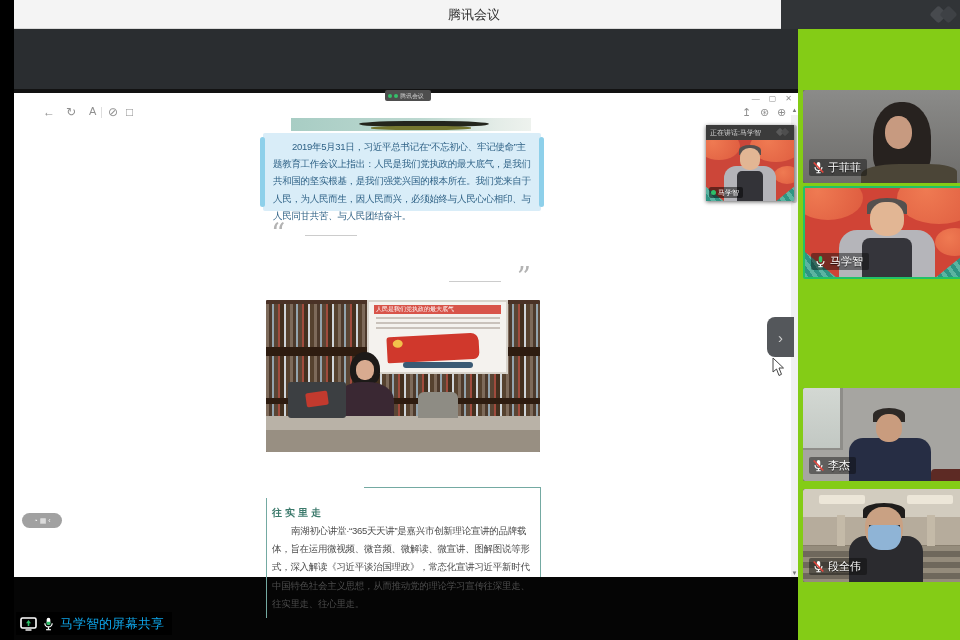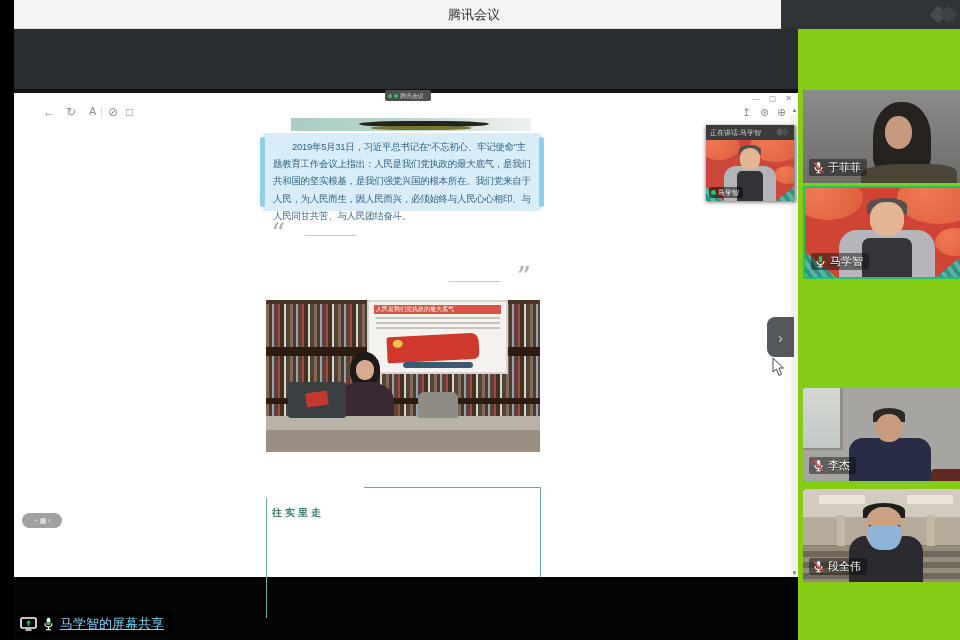--- a/index.html
+++ b/index.html
@@ -135,21 +135,21 @@
   .t5-tables{position:absolute;left:0;bottom:0;width:166px;height:36px;background:repeating-linear-gradient(180deg,#958c7c 0 5px,#6f685c 5px 11px);}
   .t5-pillar{position:absolute;top:26px;width:8px;height:40px;background:#c4baa8;}
   .t5-jacket{position:absolute;left:46px;bottom:-6px;width:74px;height:52px;background:#2b2b2f;border-radius:16px 16px 0 0;}
   .t5-head{position:absolute;left:62px;top:18px;width:38px;height:42px;background:#c9a183;border-radius:45%;}
   .t5-hair{position:absolute;left:60px;top:14px;width:42px;height:15px;background:#1f1d1c;border-radius:50% 50% 0 0;}
   .t5-mask{position:absolute;left:65px;top:36px;width:33px;height:25px;background:#8fb4d6;border-radius:5px 5px 13px 13px;}
   .t5-glasses{position:absolute;left:66px;top:31px;width:31px;height:7px;border-bottom:2px solid #2a2a2a;}
 
   
   .share-badge{position:absolute;left:2px;top:612px;height:23px;background:#000;display:flex;align-items:center;gap:5px;padding:0 8px 0 4px;z-index:9;}
-  .share-badge .txt{color:#7dd3fc;font-size:13px;white-space:nowrap;text-decoration:underline;}
+  .share-badge .txt{color:#0ea5e9;font-size:13px;white-space:nowrap;}
 </style>
 </head>
 <body>
 
 <div class="app">
 
   <div class="titlebar">
     <div class="titlebar-title">腾讯会议</div>
     <div class="titlebar-right">
       <span class="tm-logo">
@@ -224,20 +224,21 @@
         <div class="desk-front"></div>
         <div class="laptop">
             <div class="sticker"></div>
           </div>
         <div class="chair"></div>
       </div>
 
       <div class="ci-frame-a"></div>
       <div class="ci-frame-b"></div>
       <div class="ci-title">往实里走</div>
+      <div class="ci-body">南湖初心讲堂·“365天天讲”是嘉兴市创新理论宣讲的品牌载体，旨在运用微视频、微音频、微解读、微宣讲、图解图说等形式，深入解读《习近平谈治国理政》，常态化宣讲习近平新时代中国特色社会主义思想，从而推动党的理论学习宣传往深里走、往实里走、往心里走。</div>
 
       <div class="doc-scroll">
         <span class="up">▲</span>
         <div class="thumb"></div>
         <span class="dn">▼</span>
       </div>
 
       <div class="ime-pill">
         <span>◔ ▦ ‹</span>
       </div>

